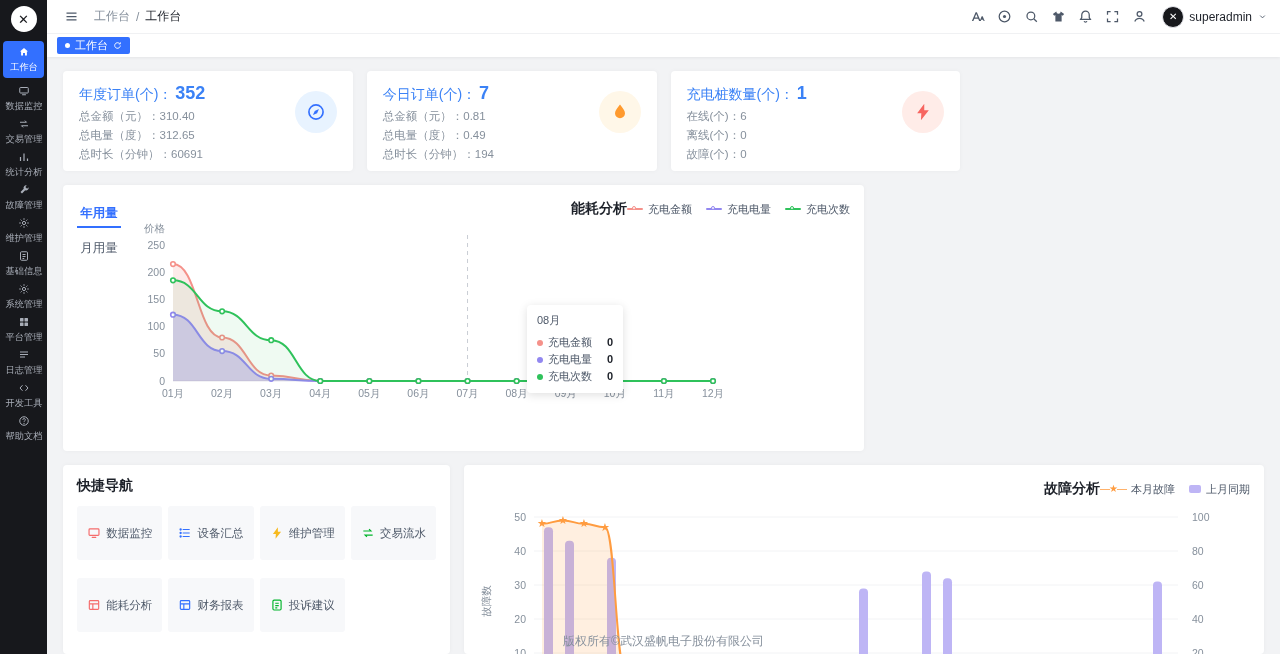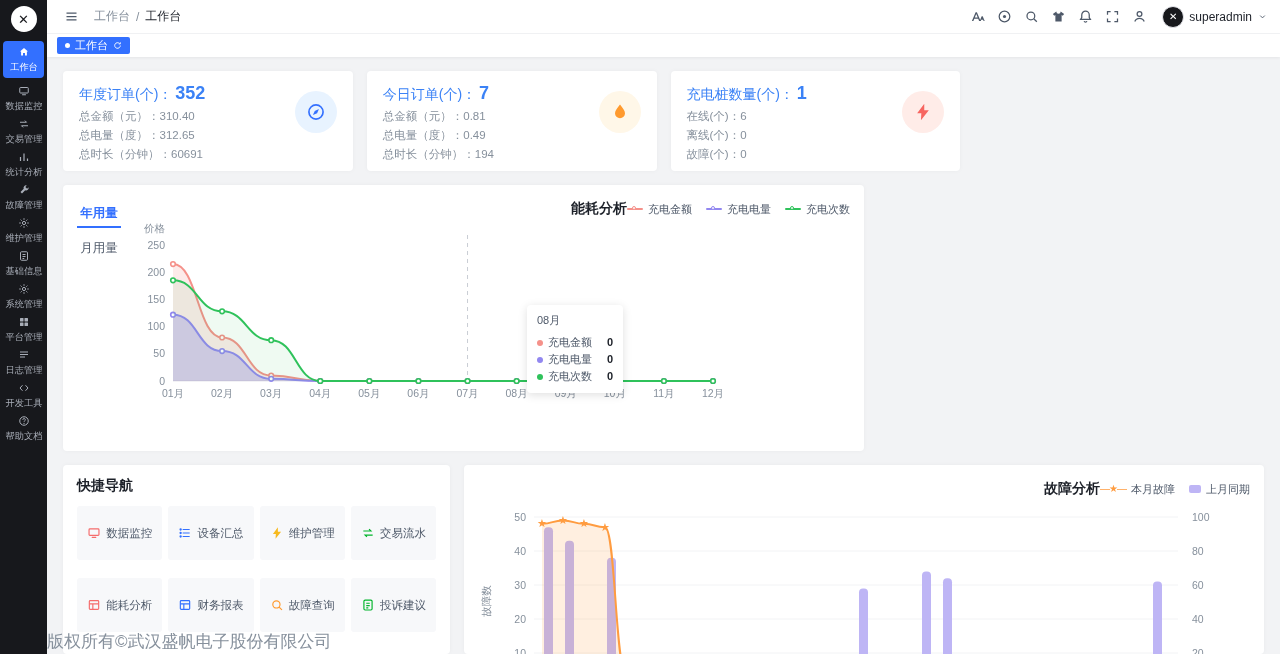--- a/index.html
+++ b/index.html
@@ -75,21 +75,21 @@
 
   .bottom-row{display:grid;grid-template-columns:387px 1fr;gap:14px;flex:1;min-height:0}
   .nav-card{padding:12px 14px}
   .nav-card h3{font-size:14px}
   .nav-grid{display:grid;grid-template-columns:repeat(4,1fr);gap:18px 6px;margin-top:11px}
   .nav-btn{height:54px;background:#f7f8fa;border-radius:3px;display:flex;align-items:center;justify-content:center;gap:5px;font-size:11.5px;color:#4e5969;cursor:pointer}
   .nav-btn .icon{display:flex}
   .nav-btn .icon svg{width:14px;height:14px}
   .fault-card{padding:12px 14px}
 
-  .footer{position:absolute;left:0;right:0;bottom:4px;font-size:17px;color:#86909c;line-height:17px;pointer-events:none;z-index:10}
+  .footer{position:absolute;left:0;right:0;bottom:4px;text-align:center;font-size:12px;color:#86909c;line-height:17px;pointer-events:none;z-index:10}
 </style>
 </head>
 <body>
 
 <div class="app">
 
   <aside class="sidebar">
     <div class="logo">
       <span class="logo-mark">✕</span>
     </div>
@@ -500,29 +500,20 @@
               <div class="nav-btn">
      <span class="icon" style="color:#3370ff">
                   <svg viewBox="0 0 24 24" fill="none" stroke="currentColor" stroke-width="2">
                     <rect x="4" y="4.5" width="16" height="15" rx="1.5"></rect>
                     <path d="M4 10h16M10 10v9.5"></path>
                   </svg>
                 </span>
      <span>财务报表</span>
    </div>
               <div class="nav-btn">
-     <span class="icon" style="color:#ff9a2e">
-                  <svg viewBox="0 0 24 24" fill="none" stroke="currentColor" stroke-width="2">
-                    <circle cx="11" cy="11" r="6.2"></circle>
-                    <path d="M15.6 15.6L20.5 20.5"></path>
-                  </svg>
-                </span>
-     <span>故障查询</span>
-   </div>
-              <div class="nav-btn">
      <span class="icon" style="color:#00b42a">
                   <svg viewBox="0 0 24 24" fill="none" stroke="currentColor" stroke-width="2">
                     <rect x="5" y="3.5" width="14" height="17" rx="2"></rect>
                     <path d="M9 9h6M9 13h6M9 17h3.5"></path>
                   </svg>
                 </span>
      <span>投诉建议</span>
    </div>
             </div>
         </div>

